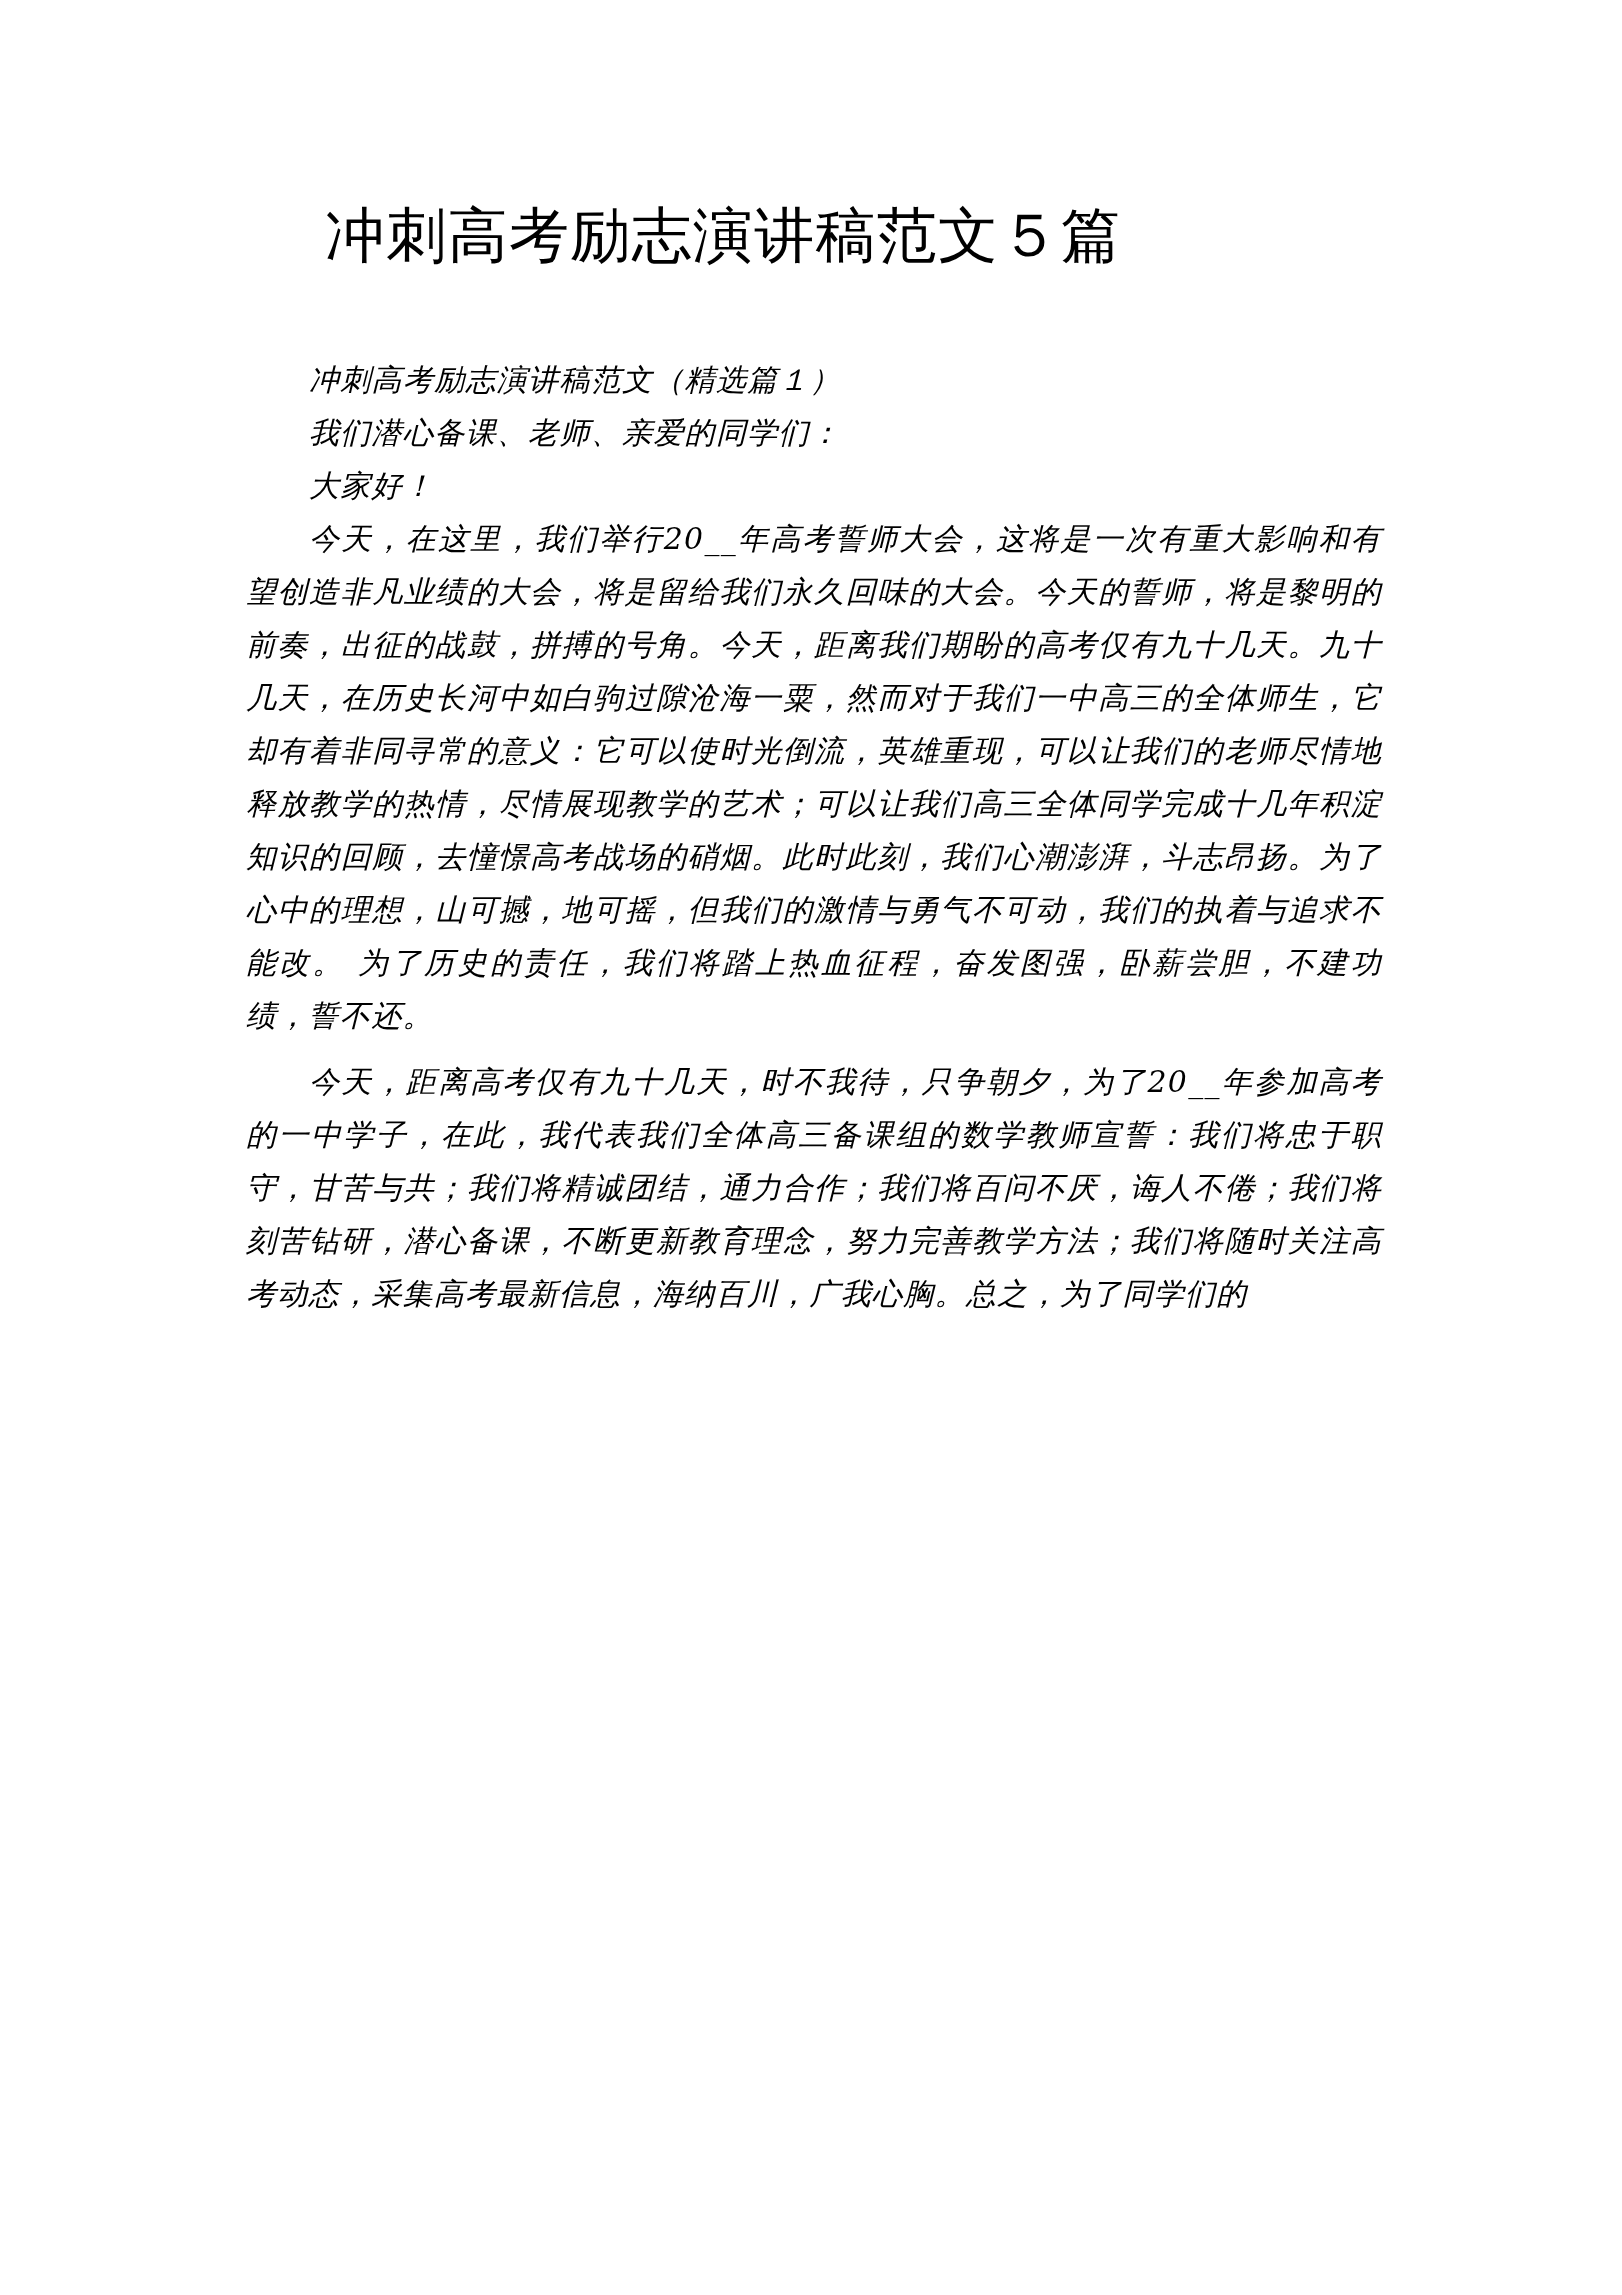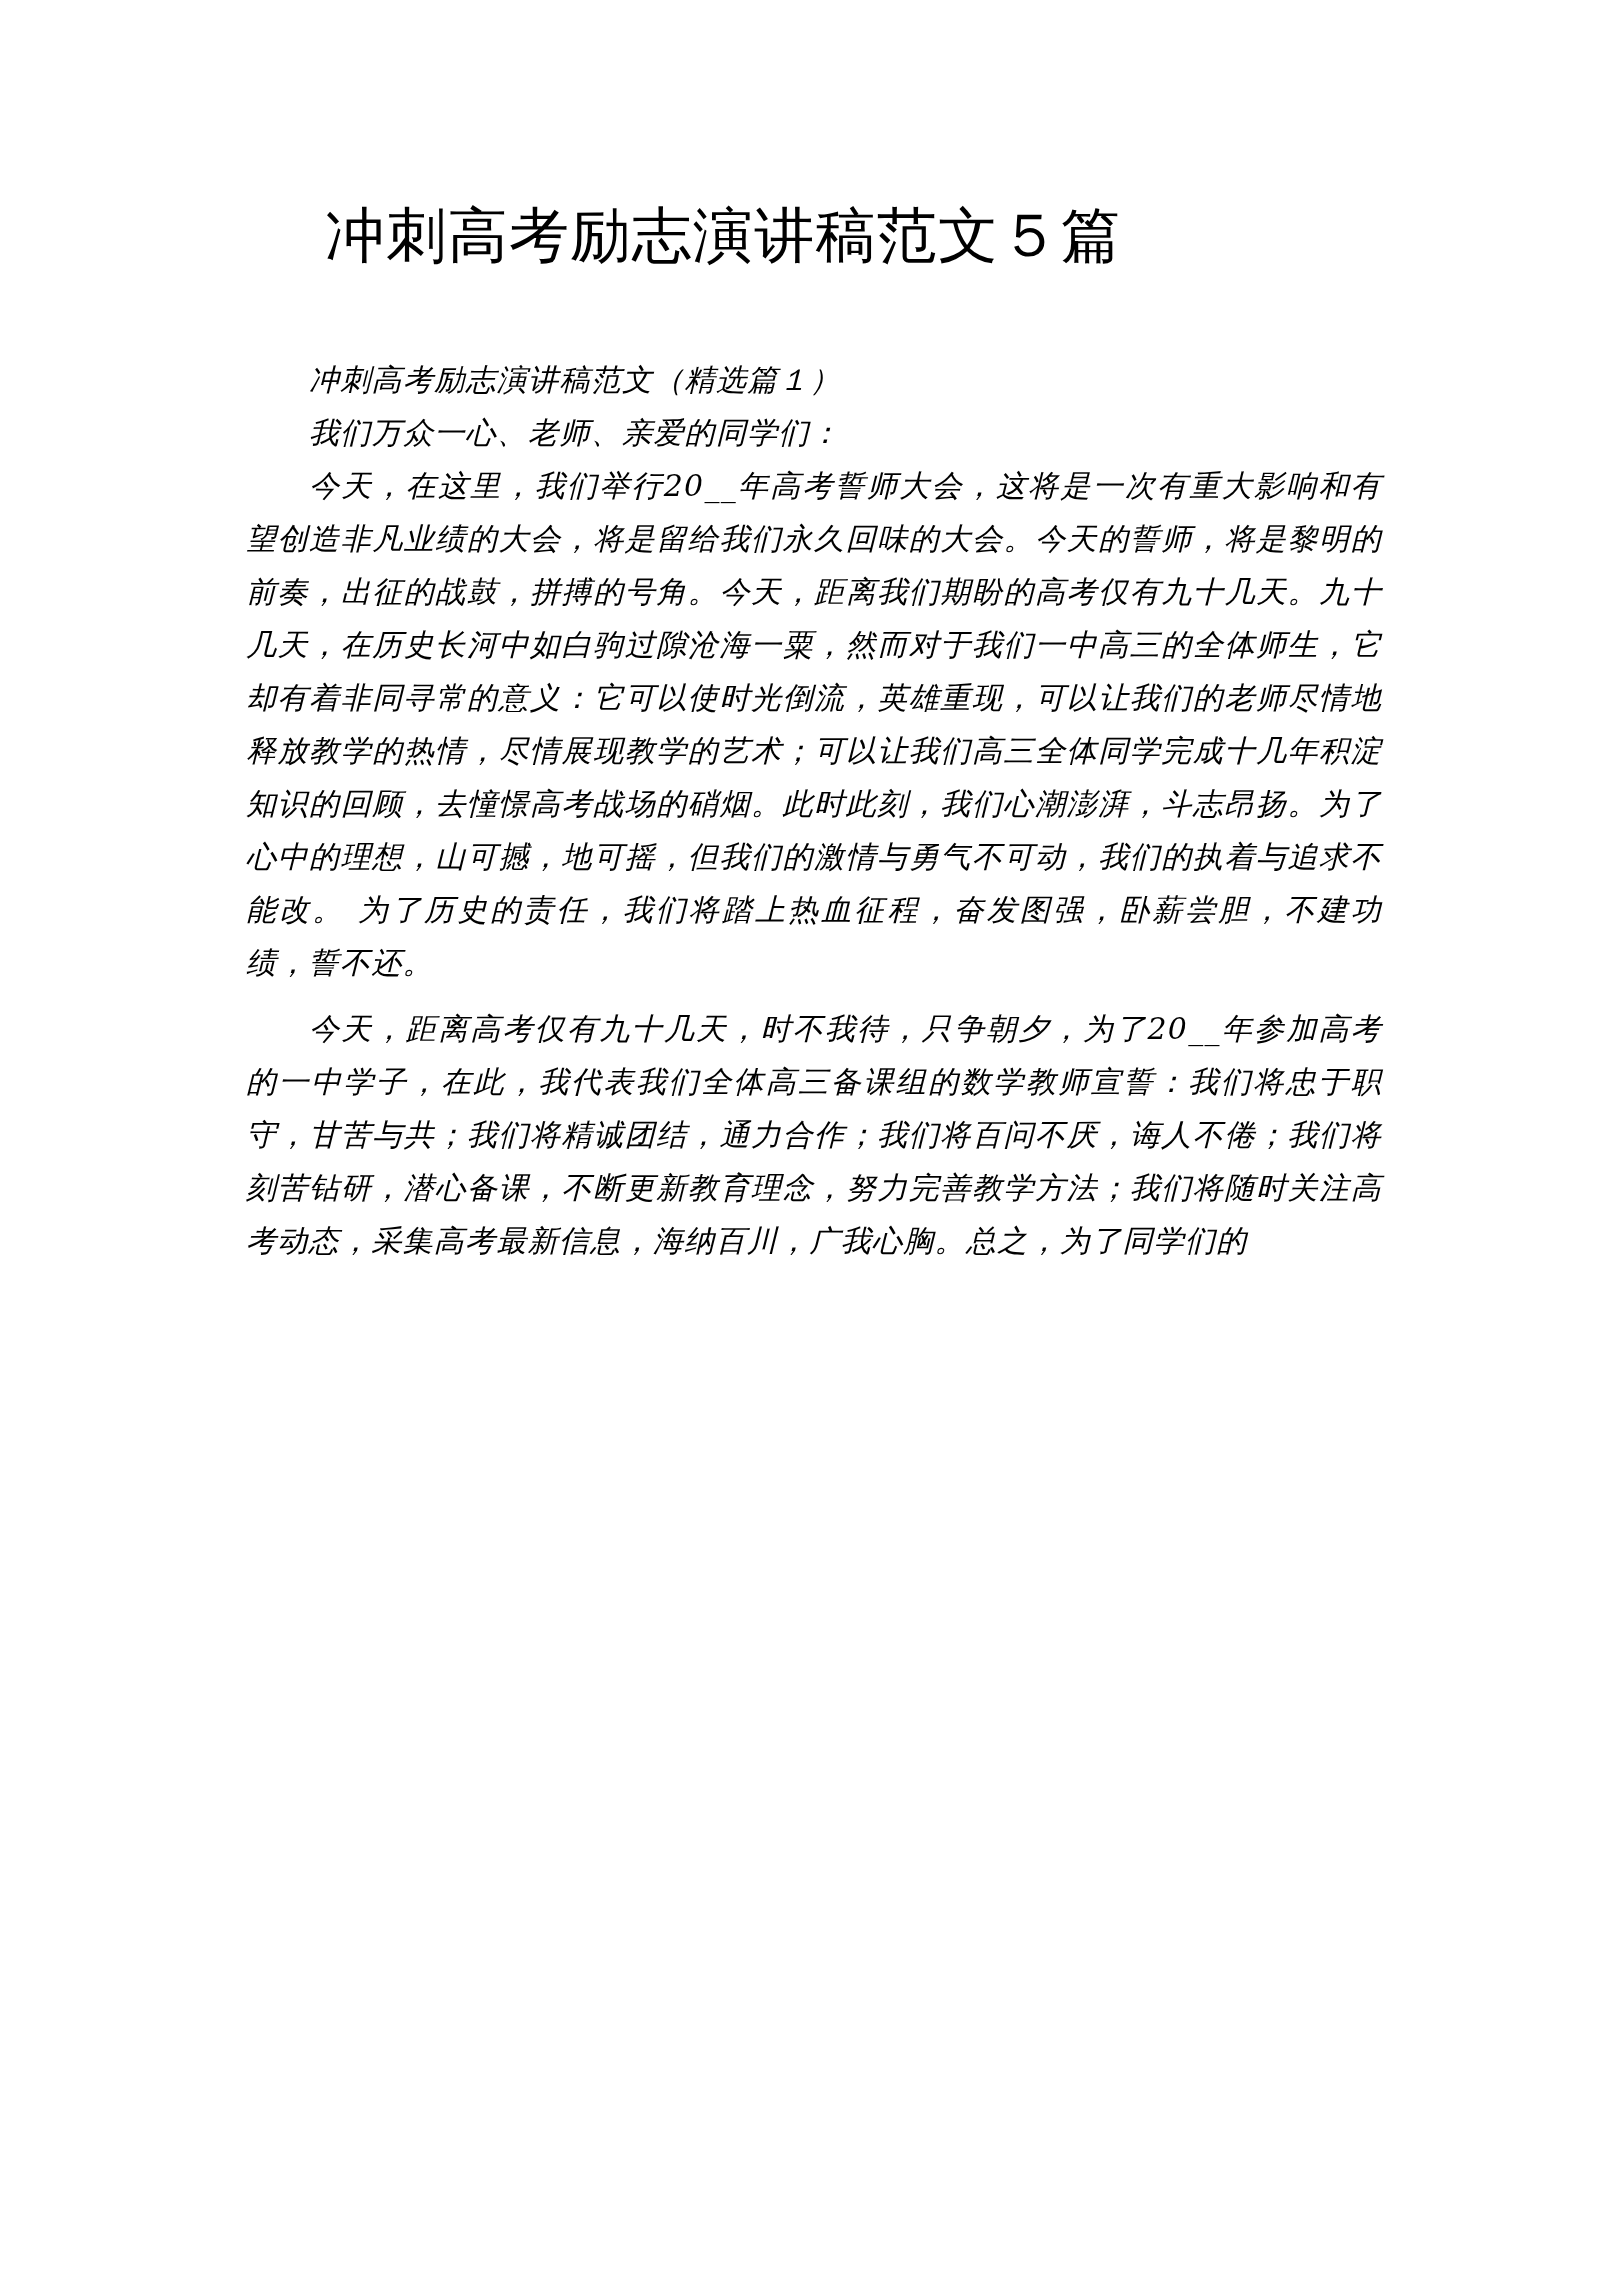--- a/index.html
+++ b/index.html
@@ -59,18 +59,19 @@
     }
   </style>
 </head>
 <body>
 
 <div class="page">
   <h1 class="doc-title">冲刺高考励志演讲稿范文５篇</h1>
 
   <div class="body">
     <p class="para indent">冲刺高考励志演讲稿范文（精选篇１）</p>
-    <p class="para indent">我们万众一心、老师、亲爱的同学们：</p>
+    <p class="para indent">我们潜心备课、老师、亲爱的同学们：</p>
+    <p class="para indent">大家好！</p>
     <p class="para indent">今天，在这里，我们举行20__年高考誓师大会，这将是一次有重大影响和有望创造非凡业绩的大会，将是留给我们永久回味的大会。今天的誓师，将是黎明的前奏，出征的战鼓，拼搏的号角。今天，距离我们期盼的高考仅有九十几天。九十几天，在历史长河中如白驹过隙沧海一粟，然而对于我们一中高三的全体师生，它却有着非同寻常的意义：它可以使时光倒流，英雄重现，可以让我们的老师尽情地释放教学的热情，尽情展现教学的艺术；可以让我们高三全体同学完成十几年积淀知识的回顾，去憧憬高考战场的硝烟。此时此刻，我们心潮澎湃，斗志昂扬。为了心中的理想，山可撼，地可摇，但我们的激情与勇气不可动，我们的执着与追求不能改。 为了历史的责任，我们将踏上热血征程，奋发图强，卧薪尝胆，不建功绩，誓不还。</p>
     <p class="para indent gap-before">今天，距离高考仅有九十几天，时不我待，只争朝夕，为了20__年参加高考的一中学子，在此，我代表我们全体高三备课组的数学教师宣誓：我们将忠于职守，甘苦与共；我们将精诚团结，通力合作；我们将百问不厌，诲人不倦；我们将刻苦钻研，潜心备课，不断更新教育理念，努力完善教学方法；我们将随时关注高考动态，采集高考最新信息，海纳百川，广我心胸。总之，为了同学们的</p>
   </div>
 </div>
 
 
 </body></html>

